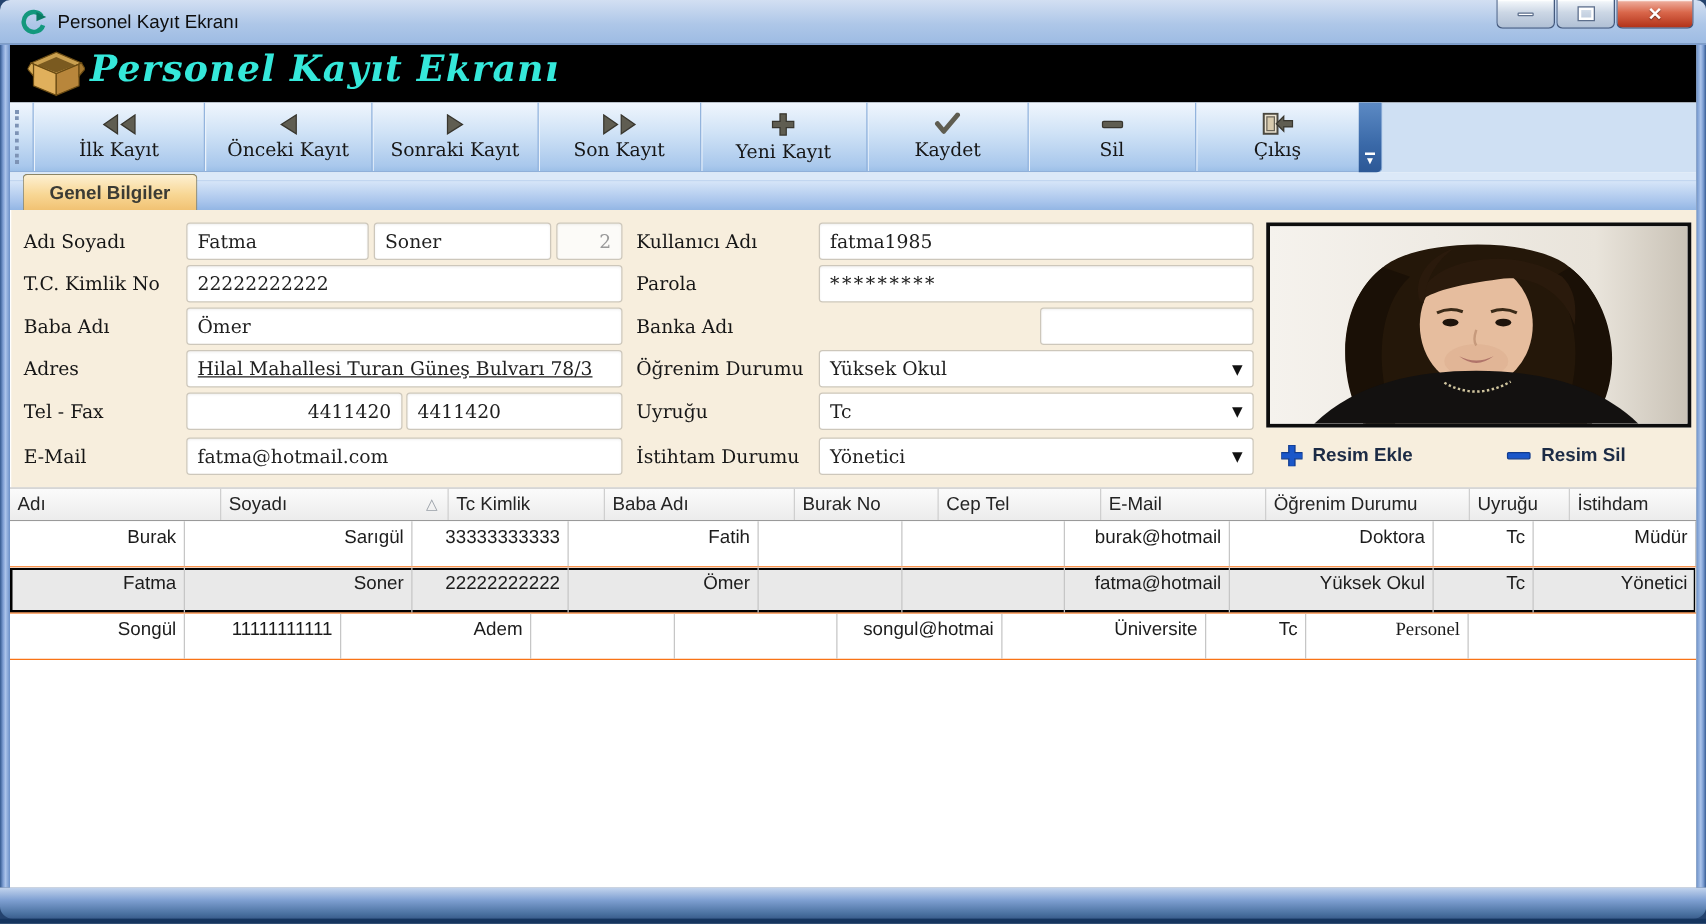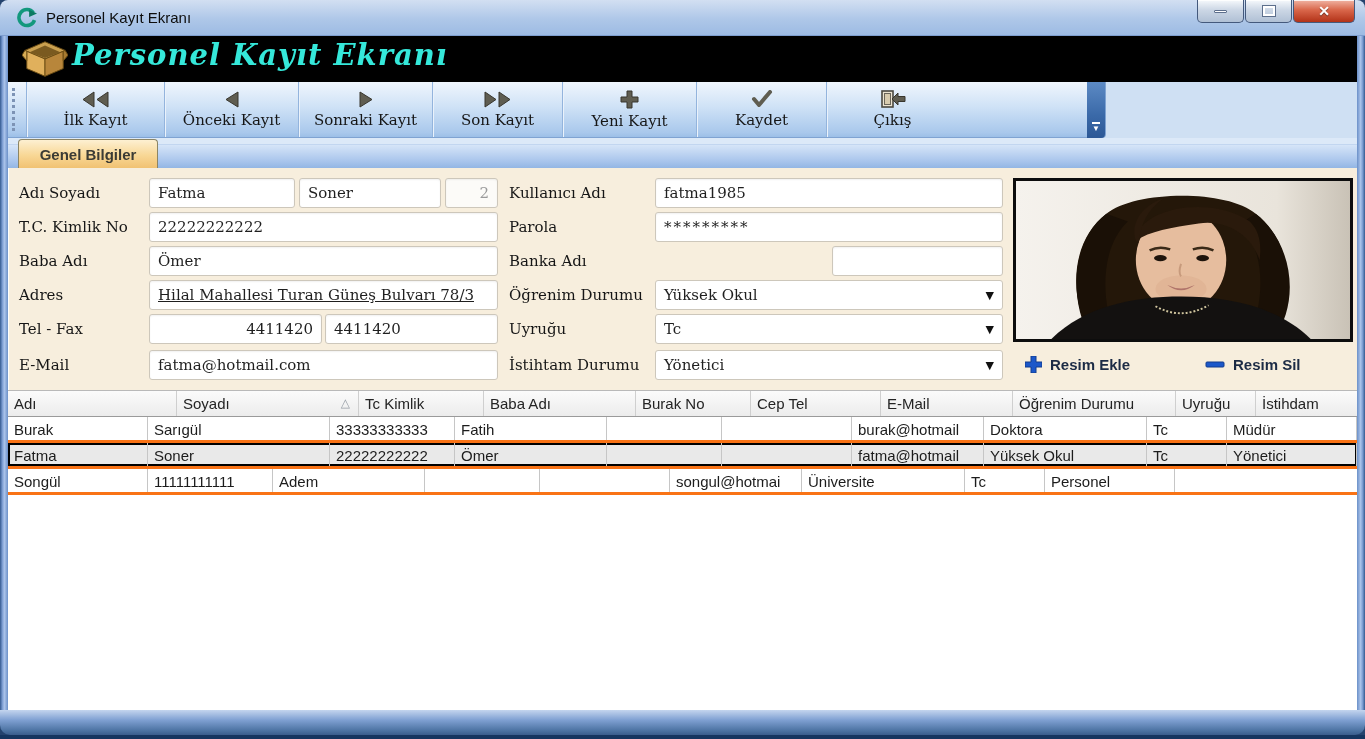--- a/index.html
+++ b/index.html
@@ -85,21 +85,21 @@
 
   
   .grid { position:absolute; left:0; top:354px; width:1349px; height:320px; background:#fff;
     border-top:1px solid #b9b9b9; font-size:15px; }
   .ghead-row { display:flex; height:26px; background:linear-gradient(#fbfbfb,#ececec);
     border-bottom:1px solid #9a9a9a; }
   .gcell { flex:none; padding:0 6px; line-height:25px; white-space:nowrap; overflow:hidden;
     border-right:1px solid #cfcfcf; color:#1c1c1c; position:relative; }
   .ghead { color:#242424; }
   .sort { position:absolute; right:8px; top:0; color:#9aa0a8; font-size:12px; }
-  .grow { display:flex; height:26px; border-bottom:3px solid #f97316; background:#fff; }
+  .grow { display:flex; height:37px; border-bottom:1px solid #f97316; background:#fff;text-align:right; }
   .grow .gcell { line-height:26px; border-right:1px solid #c6c6c6; }
   .grow.selected { background:#e9e9e9; box-shadow:inset 0 0 0 2px #000; }
   .grow.selected .gcell { background:transparent; }
 </style>
 </head>
 <body>
 
 <div class="titlebar">
   <svg class="app-icon" viewBox="0 0 20 20">
     <path d="M16.5,5.5 A7.6,7.6 0 1 0 17.6,12.5" fill="none" stroke="#13987d" stroke-width="3.4"></path>
@@ -171,20 +171,26 @@
         <svg width="19" height="19" viewBox="0 0 19 19">
           <path d="M7,1 h5 v6 h6 v5 h-6 v6 h-5 v-6 h-6 v-5 h6 z" fill="#5f5d51" stroke="#38362e"></path>
         </svg>
         <span class="lbl">Yeni Kayıt</span>
       </div>
       <div class="tbtn" style="width:130px">
         <svg width="22" height="18" viewBox="0 0 22 18">
           <path d="M3,9 L8,15 L19,2" fill="none" stroke="#5f5d51" stroke-width="4" stroke-linecap="round" stroke-linejoin="round"></path>
         </svg>
         <span class="lbl">Kaydet</span>
+      </div>
+      <div class="tbtn" style="width:134px">
+        <svg width="20" height="18" viewBox="0 0 20 18">
+          <rect x="2" y="7" width="16" height="5" rx="1" fill="#5f5d51" stroke="#38362e"></rect>
+        </svg>
+        <span class="lbl">Sil</span>
       </div>
       <div class="tbtn" style="width:132px">
         <svg width="26" height="18" viewBox="0 0 26 18">
           <rect x="2" y="1" width="11" height="16" fill="#ece4d2" stroke="#4a4840" stroke-width="1.6"></rect>
           <rect x="4.5" y="3.5" width="6" height="11" fill="#d8cbae" stroke="#6b665a" stroke-width="1"></rect>
           <polygon points="25,6.5 18,6.5 18,3 12,9 18,15 18,11.5 25,11.5" fill="#5f5d51" stroke="#38362e"></polygon>
         </svg>
         <span class="lbl">Çıkış</span>
       </div>
 
@@ -325,18 +331,18 @@
         </div>
         <div class="grow">
           <div class="gcell" style="width: 140px;">Songül</div>
           <div class="gcell" style="width: 125px;">11111111111</div>
           <div class="gcell" style="width: 152px;">Adem</div>
           <div class="gcell" style="width: 115px;"></div>
           <div class="gcell" style="width: 130px;"></div>
           <div class="gcell" style="width: 132px;">songul@hotmai</div>
           <div class="gcell" style="width: 163px;">Üniversite</div>
           <div class="gcell" style="width: 80px;">Tc</div>
-          <div class="gcell" style="width: 130px;">Personel</div>
+          <div class="gcell" style="width: 130px; font-family: Liberation Serif, serif;">Personel</div>
         </div>
       </div>
   </div>
 
 </div>
 
 </body></html>

